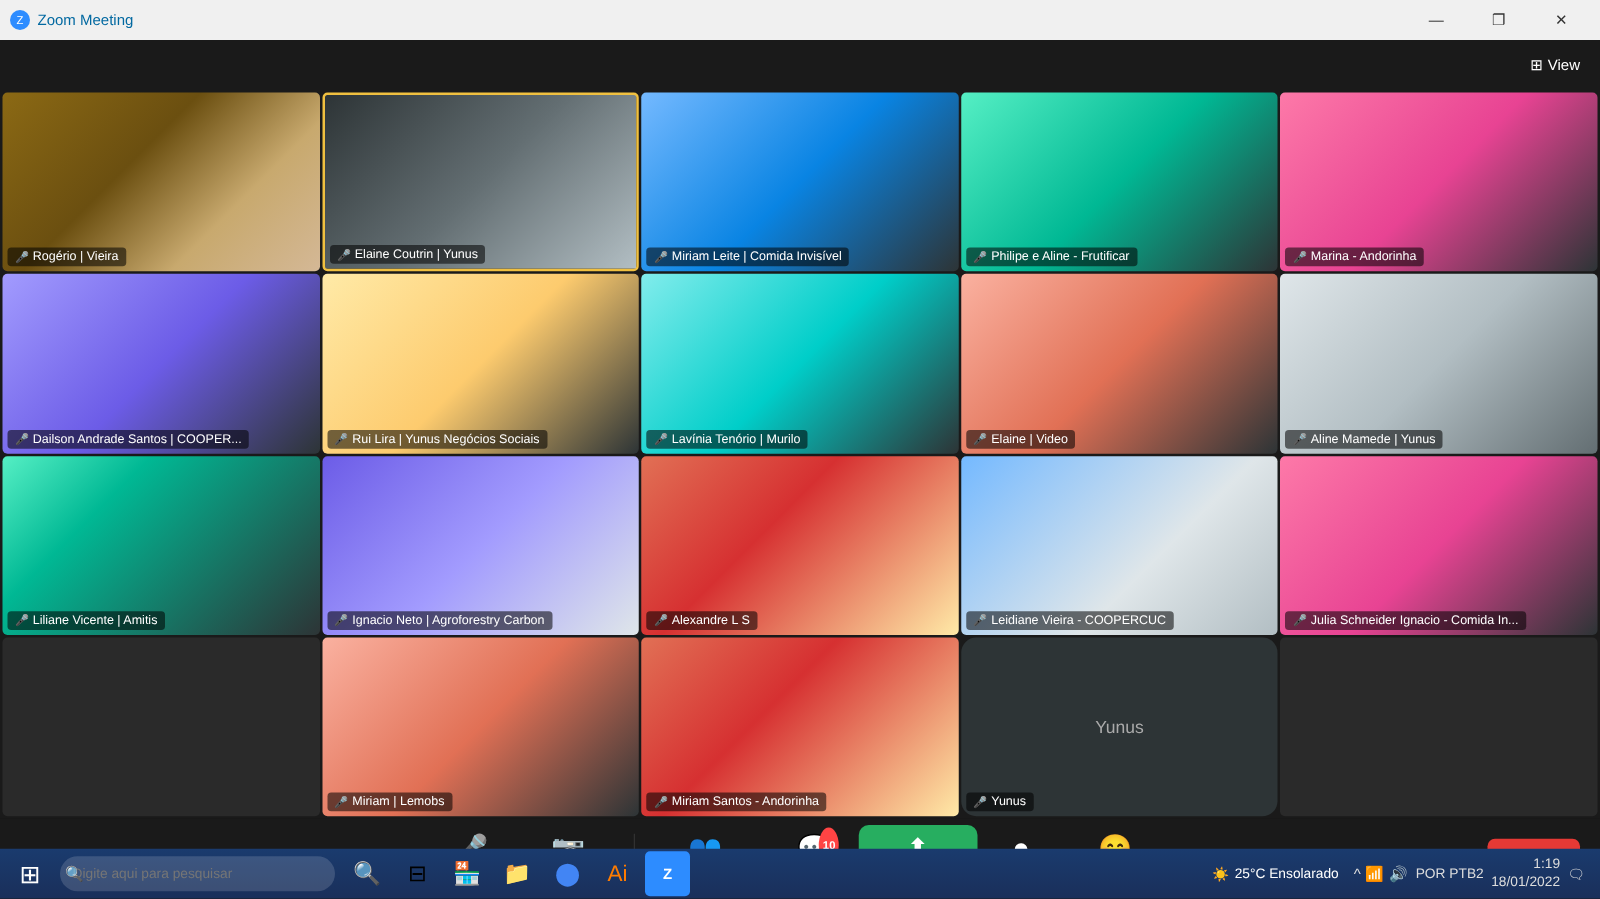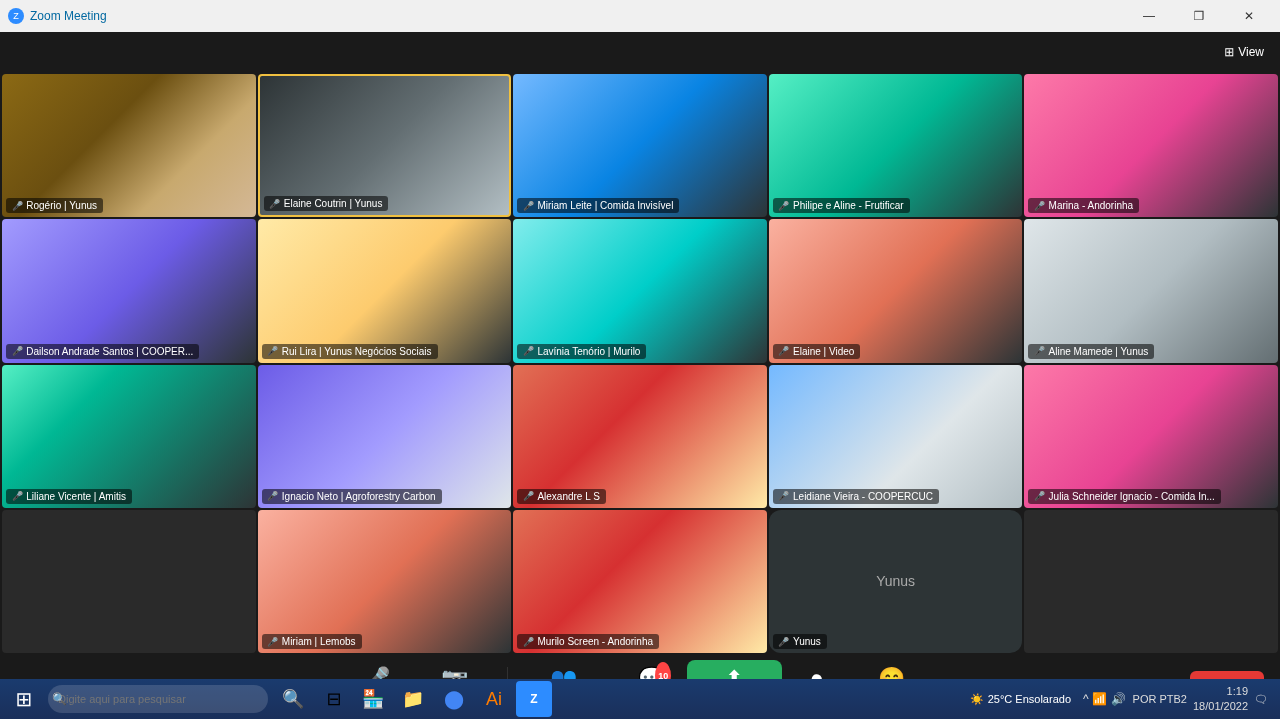--- a/index.html
+++ b/index.html
@@ -372,21 +372,21 @@
     </div>
   </div>
 
   <div class="zoom-shield">🛡</div>
 
   <div class="video-grid">
 
     <div class="video-cell bg-1">
       <div class="participant-label">
         <span class="mic-off-icon">🎤</span>
-        <span>Rogério | Yunus</span>
+        <span>Rogério | Vieira</span>
       </div>
     </div>
 
     <div class="video-cell bg-2 active-speaker">
       <div class="participant-label">
         <span class="mic-off-icon">🎤</span>
         <span>Elaine Coutrin | Yunus</span>
       </div>
     </div>
 
@@ -486,21 +486,21 @@
     <div class="video-cell bg-9">
       <div class="participant-label">
         <span class="mic-off-icon">🎤</span>
         <span>Miriam | Lemobs</span>
       </div>
     </div>
 
     <div class="video-cell bg-13">
       <div class="participant-label">
         <span class="mic-off-icon">🎤</span>
-        <span>Murilo Screen - Andorinha</span>
+        <span>Miriam Santos - Andorinha</span>
       </div>
     </div>
 
     <div class="video-cell bg-yunus">
       <div class="face-overlay">
         <span class="name-plate-yunus">Yunus</span>
       </div>
       <div class="participant-label">
         <span class="mic-off-icon">🎤</span>
         <span>Yunus</span>

